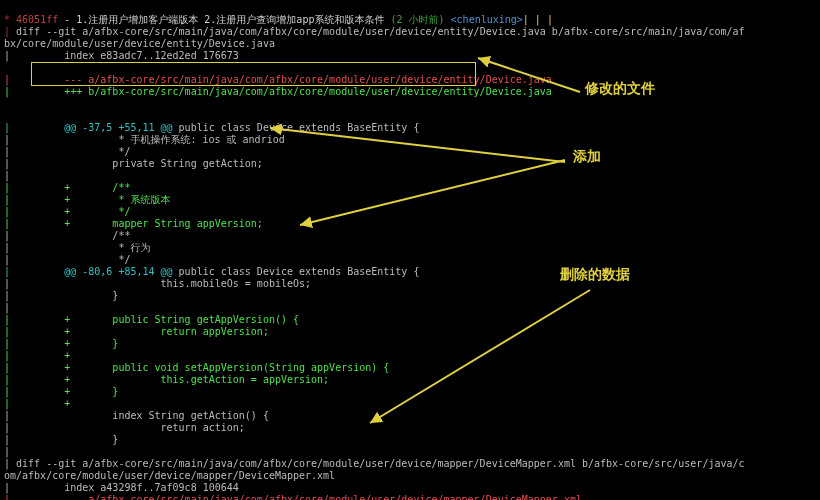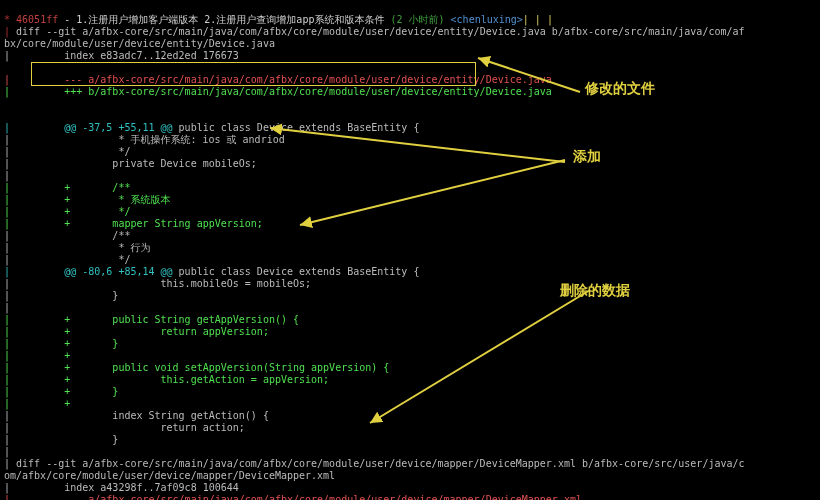--- a/index.html
+++ b/index.html
@@ -66,21 +66,21 @@
 <span class="line cmd">bx/core/module/user/device/entity/Device.java</span>
 <span class="line cmd">|         index e83adc7..12ed2ed 176673</span>
 <div class="boxwrap">
 <span class="line minus3">|         --- a/afbx-core/src/main/java/com/afbx/core/module/user/device/entity/Device.java</span>
 <span class="line plus3">|         +++ b/afbx-core/src/main/java/com/afbx/core/module/user/device/entity/Device.java</span>
 <div class="yellowbox"></div>
 </div>
 <span class="line"><span class="hunk">|         @@ -37,5 +55,11 @@</span><span class="hunk-ctx"> public class Device extends BaseEntity {</span></span>
 <span class="line ctx">|                  * 手机操作系统: ios 或 andriod</span>
 <span class="line ctx">|                  */</span>
-<span class="line ctx">|                 private Device mobileOs;</span>
+<span class="line ctx">|                 private String getAction;</span>
 <span class="line ctx">| </span>
 <span class="line added-g">|         +       /**</span>
 <span class="line added-g">|         +        * 系统版本</span>
 <span class="line added-g">|         +        */</span>
 <span class="line added-g">|         +       mapper String appVersion;</span>
 <span class="line ctx">|                 /**</span>
 <span class="line ctx">|                  * 行为</span>
 <span class="line ctx">|                  */</span>
 <span class="line"><span class="hunk">|         @@ -80,6 +85,14 @@</span><span class="hunk-ctx"> public class Device extends BaseEntity {</span></span>
 <span class="line ctx">|                         this.mobileOs = mobileOs;</span>
@@ -128,13 +128,13 @@
     </marker>
   </defs>
   <line x1="580" y1="92" x2="478" y2="58" stroke="#e0d040" stroke-width="2" marker-end="url(#ah)"></line>
   <line x1="565" y1="160" x2="300" y2="225" stroke="#e0d040" stroke-width="2" marker-end="url(#ah)"></line>
   <line x1="565" y1="162" x2="270" y2="128" stroke="#e0d040" stroke-width="2" marker-end="url(#ah)"></line>
   <line x1="590" y1="290" x2="370" y2="423" stroke="#e0d040" stroke-width="2" marker-end="url(#ah)"></line>
 </svg>
 
 <div class="annotation" style="left:585px; top:82px;">修改的文件</div>
 <div class="annotation" style="left:573px; top:150px;">添加</div>
-<div class="annotation" style="left:560px; top:284px;">删除的数据</div>
+<div class="annotation" style="left:560px; top:268px;">删除的数据</div>
 
 </body></html>

